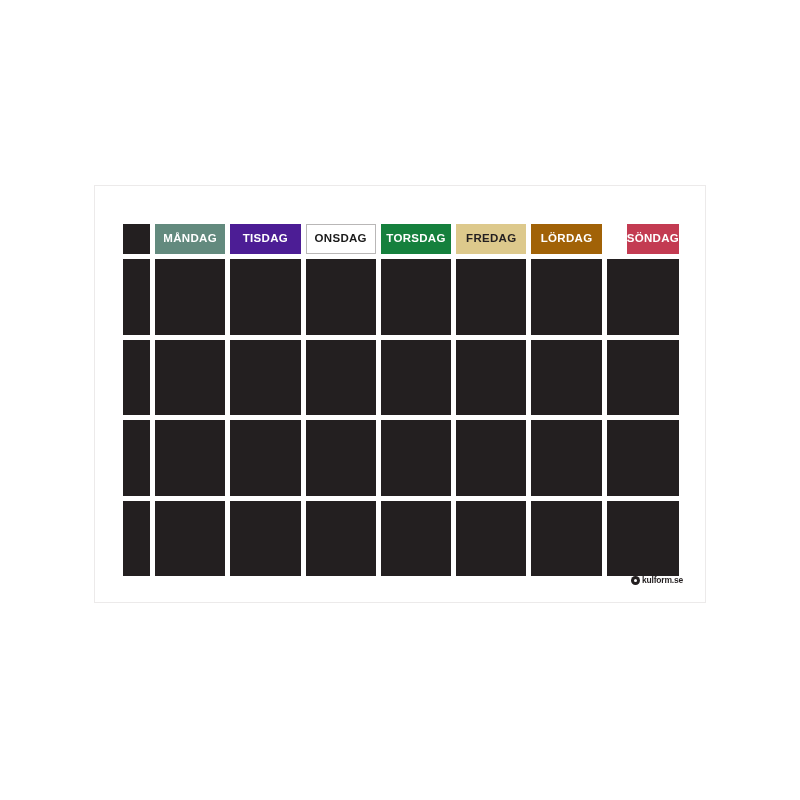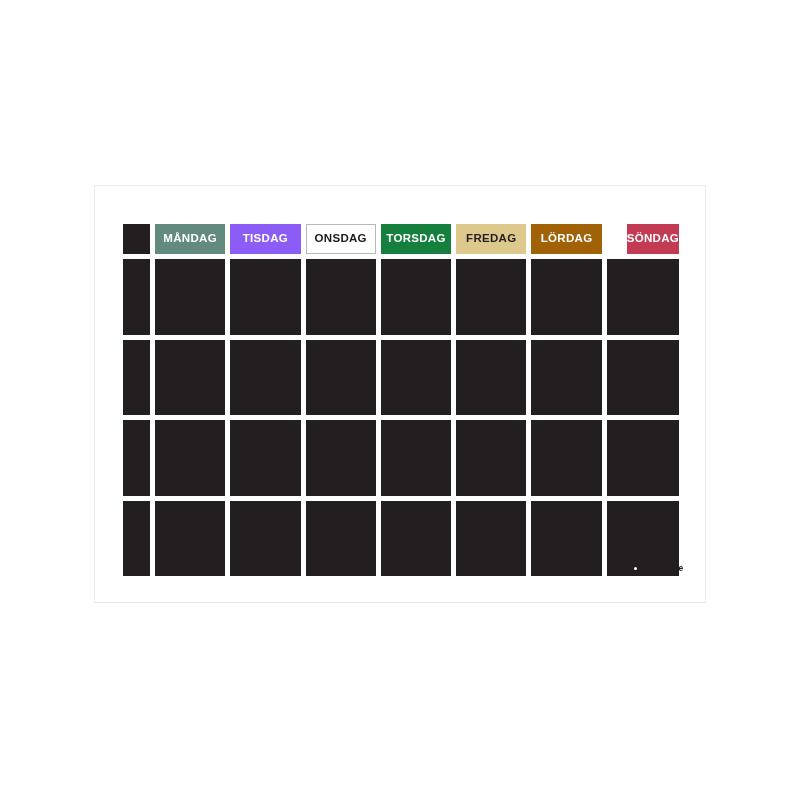--- a/index.html
+++ b/index.html
@@ -69,21 +69,21 @@
   .hdr.white-cell {
     background: #ffffff;
     border: 1px solid #b9b7b7;
     color: #1a1a1a;
   }
 
   
   #brand {
     position: absolute;
     right: 22px;
-    bottom: 28px;
+    bottom: 16px;
     display: flex;
     align-items: center;
     gap: 2px;
     height: 11px;
   }
 
   #brand .mark {
     width: 9px;
     height: 9px;
     border-radius: 50%;
@@ -117,21 +117,21 @@
 <div id="stage">
 
   <div id="poster">
 
     <div id="planner">
 
       <div class="hdr hdr-corner"></div>
       <div class="hdr" style="background: rgb(99, 138, 126); color: rgb(255, 255, 255);">
         <span>MÅNDAG</span>
       </div>
-      <div class="hdr" style="background: #8b5cf6; color: rgb(255, 255, 255);">
+      <div class="hdr" style="background: #4c1d95; color: rgb(255, 255, 255);">
         <span>TISDAG</span>
       </div>
       <div class="hdr white-cell" style="color: rgb(26, 26, 26);">
         <span>ONSDAG</span>
       </div>
       <div class="hdr" style="background: #15803d; color: rgb(255, 255, 255);">
         <span>TORSDAG</span>
       </div>
       <div class="hdr" style="background: rgb(221, 201, 140); color: rgb(35, 31, 32);">
         <span>FREDAG</span>

